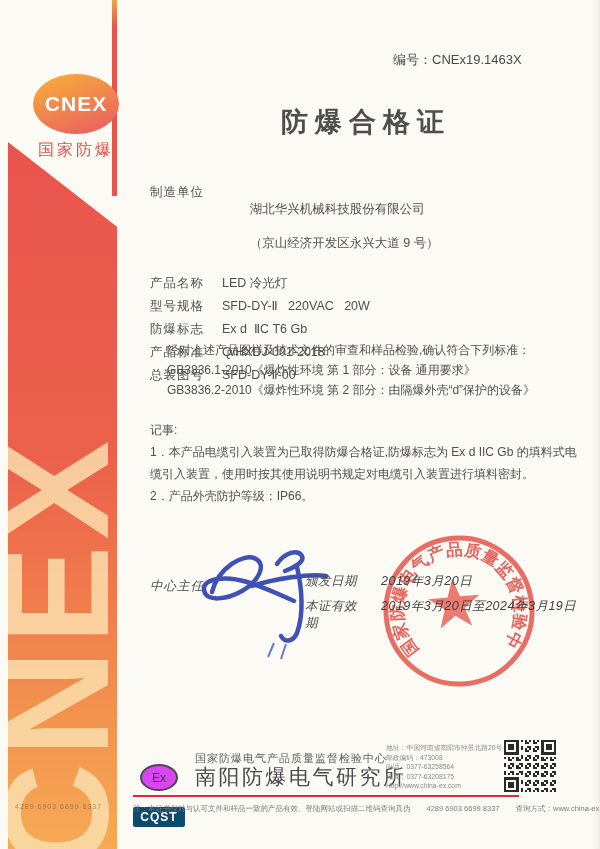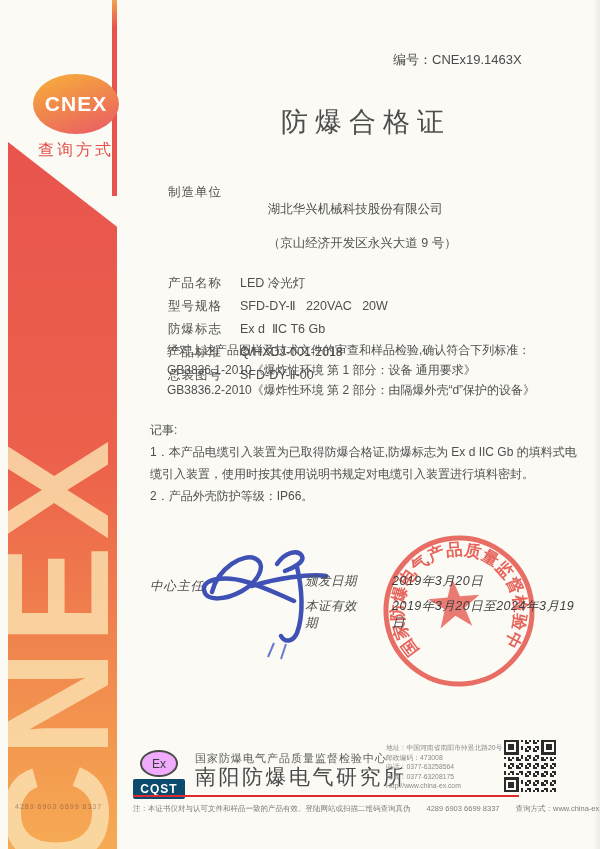--- a/index.html
+++ b/index.html
@@ -28,51 +28,51 @@
   .band-watermark{position:absolute;left:-6px;top:728px;
     transform:rotate(-90deg);transform-origin:0 0;
     font-size:148px;line-height:109px;font-weight:bold;letter-spacing:6px;
     color:rgba(250,222,173,.85);white-space:nowrap;}
   .band-code{position:absolute;left:7px;top:661px;font-size:7px;
     color:rgba(90,70,60,.5);white-space:nowrap;letter-spacing:1px;}
 
   
   .cert-no{position:absolute;left:393px;top:51px;font-size:13px;color:#4a4a4a;}
   .title{position:absolute;left:150px;top:104px;width:432px;margin:0;text-align:center;
-    font-size:27px;font-weight:normal;letter-spacing:7px;color:#4e4e4e;}
+    font-size:27px;font-weight:bold;letter-spacing:7px;color:#4e4e4e;}
 
   
   .fields{position:absolute;left:150px;top:184px;width:436px;font-size:12.5px;}
   .frow{display:flex;margin-bottom:6px;line-height:17px;}
-  .flabel{width:62px;flex:0 0 62px;letter-spacing:1px;color:#525252;margin-left:18px;}
+  .flabel{width:62px;flex:0 0 62px;letter-spacing:1px;color:#525252;}
   .fvalue{margin-left:10px;color:#4f4f4f;white-space:pre-wrap;}
 
   
   .statement{position:absolute;left:150px;top:344px;width:436px;font-size:12px;color:#4f4f4f;}
   .statement p{margin:0 0 7px 17px;line-height:13px;}
   .notes{position:absolute;left:150px;top:419px;width:438px;font-size:12px;color:#4f4f4f;}
   .notes p{margin:0;line-height:22px;}
 
   
   .signoff{position:absolute;left:150px;top:540px;width:436px;height:140px;z-index:3;font-style:italic;}
   .director-label{position:absolute;left:0;top:38px;font-size:12.5px;letter-spacing:1px;}
   .signature{position:absolute;left:42px;top:0;}
-  .date-row{position:absolute;left:155px;display:flex;font-size:12.5px;gap:11px;}
+  .date-row{position:absolute;left:155px;display:flex;font-size:12.5px;}
   .date-row .dlabel{width:64px;flex:0 0 64px;letter-spacing:.5px;}
   .date-row .dvalue{margin-left:12px;color:#3f3f3f;letter-spacing:.5px;}
   .row-issue{top:33px;}
   .row-valid{top:58px;}
 
   
   .stamp{position:absolute;left:378px;top:530px;z-index:2;transform:rotate(-5deg);opacity:.92;}
 
   
   .exlogo{position:absolute;left:133px;top:746px;width:52px;}
-  .exlogo .oval{width:34px;height:23px;margin:4px auto;border:2px solid #4a4a4a;border-radius:50%;
-    display:flex;align-items:center;justify-content:center;font-size:12px;color:#3d3d3d;background:#f0abfc;position:relative;z-index:1;}
+  .exlogo .oval{width:34px;height:23px;margin:18px auto;border:2px solid #4a4a4a;border-radius:50%;
+    display:flex;align-items:center;justify-content:center;font-size:12px;color:#3d3d3d;background:#d946ef;position:relative;z-index:1;}
   .exlogo .box{margin-top:-2px;width:52px;height:20px;background:#0c4a6e;border-radius:2px;
     display:flex;align-items:center;justify-content:center;color:#fff;font-size:12px;font-weight:bold;letter-spacing:1px;text-align:right;}
   .center-name{position:absolute;left:195px;top:751px;font-size:11px;color:#5c5c5c;letter-spacing:1px;}
   .institute-name{position:absolute;left:195px;top:763px;font-size:21px;color:#4a4a4a;letter-spacing:2.5px;}
   .addr{position:absolute;left:386px;top:743px;font-size:6.8px;line-height:9.6px;color:#8a8a8a;}
   .addr div{white-space:nowrap;}
   .qr{position:absolute;left:504px;top:740px;width:52px;height:52px;}
   .redline{position:absolute;left:133px;top:795px;width:386px;height:2px;background:#dc2a30;}
   .bottom-note{position:absolute;left:133px;top:804px;width:455px;font-size:7.5px;color:#7d7d7d;
     display:flex;gap:16px;white-space:nowrap;}
@@ -81,21 +81,21 @@
 <body>
 
 <div class="page">
   <div class="page-edge"></div>
 
   <div class="top-line"></div>
   <div class="brand">
     <div class="brand-ellipse">
       <span>CNEX</span>
     </div>
-    <div class="brand-sub">查询方式</div>
+    <div class="brand-sub">国家防爆</div>
   </div>
   <div class="band">
     <div class="band-watermark">CNEX</div>
     <div class="band-code">4289 6903 6699 8337</div>
   </div>
 
   <div class="cert-no">
     <span>编号：</span><span>CNEx19.1463X</span>
   </div>
   <h1 class="title">防爆合格证</h1>

